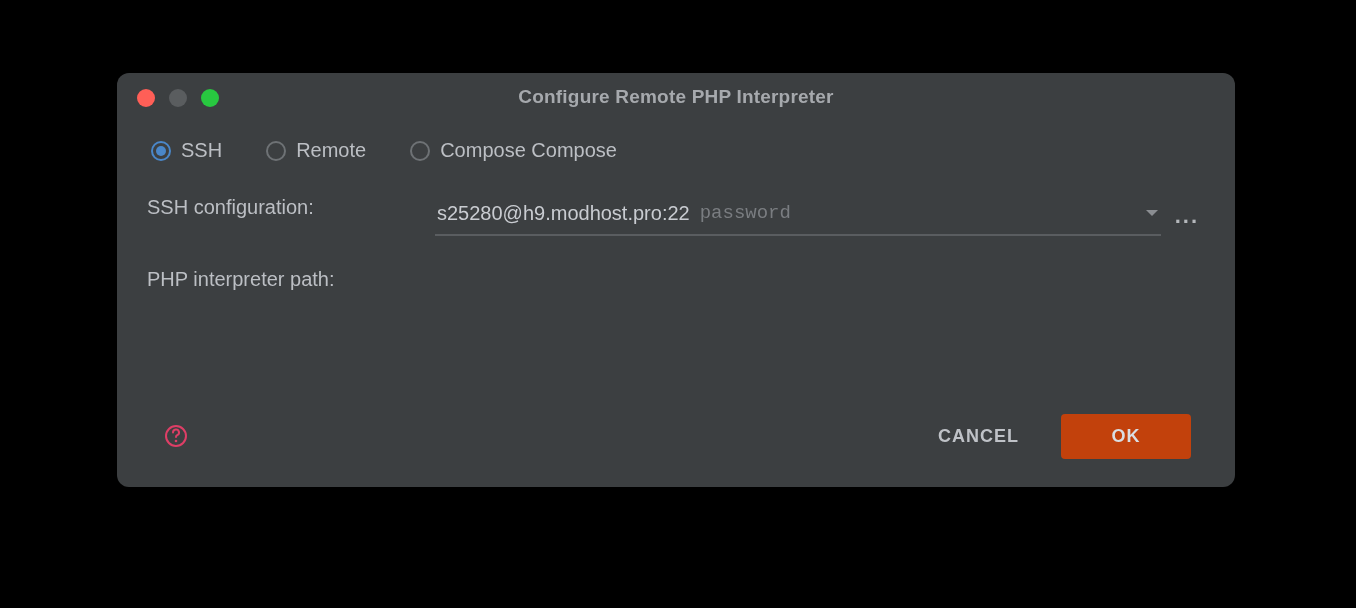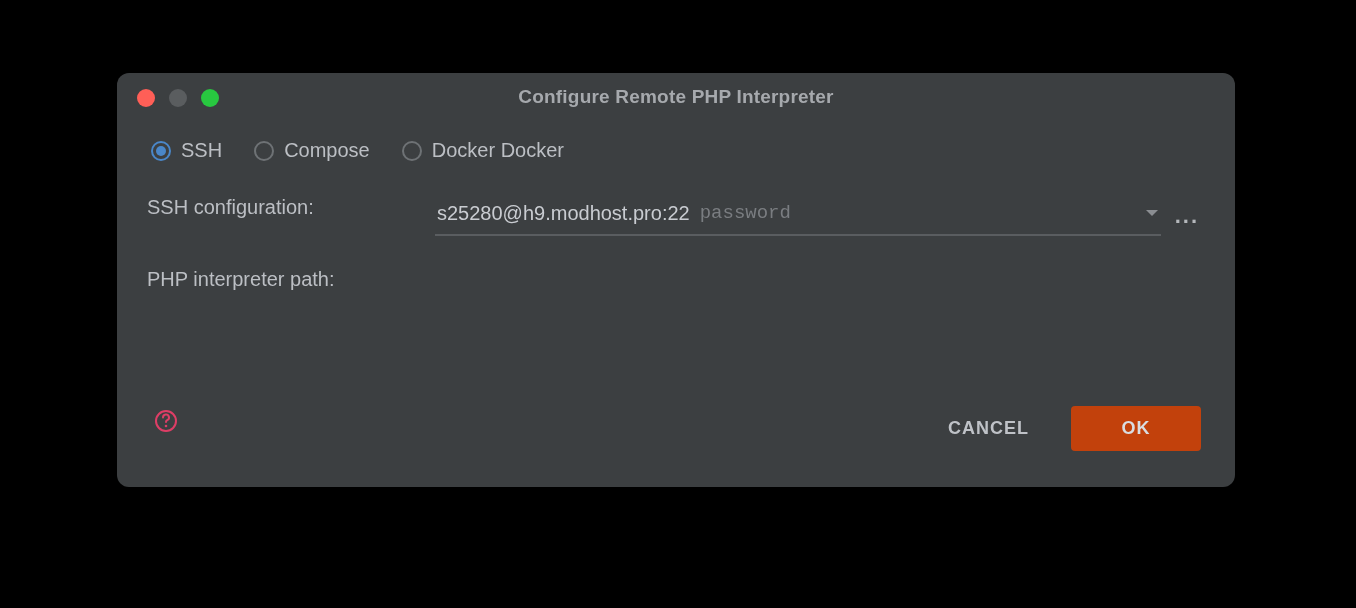--- a/index.html
+++ b/index.html
@@ -56,21 +56,21 @@
 
   
   .content {
     padding: 18px 30px 0 30px;
   }
 
   
   .radio-row {
     display: flex;
     align-items: center;
-    gap: 32px;
+    gap: 44px;
     margin-bottom: 34px;
     padding-left: 4px;
   }
   .radio-option {
     display: flex;
     align-items: center;
     gap: 10px;
     cursor: pointer;
   }
   .radio-circle {
@@ -176,25 +176,25 @@
     color: #89a9c2;
     cursor: pointer;
     padding: 0 6px;
   }
 
   
   .footer {
     position: absolute;
     left: 0;
     right: 0;
-    bottom: 3px;
+    bottom: 12px;
     height: 78px;
     display: flex;
-    align-items: flex-start;
-    padding: 0 34px;
+    align-items: center;
+    padding: 0 44px;
     box-sizing: border-box;
   }
   .help-icon {
     color: #de3e66;
     cursor: pointer;
     display: flex;
     align-items: center;
     justify-content: center;
     width: 30px;
     height: 30px;
@@ -240,25 +240,25 @@
 
     <div class="radio-row">
       <div class="radio-option">
         <div class="radio-circle selected">
           <div class="radio-dot"></div>
         </div>
         <span class="radio-label">SSH</span>
       </div>
       <div class="radio-option">
         <div class="radio-circle"></div>
-        <span class="radio-label">Compose</span>
+        <span class="radio-label">Remote</span>
       </div>
       <div class="radio-option">
         <div class="radio-circle"></div>
-        <span class="radio-label">Docker Docker</span>
+        <span class="radio-label">Compose Compose</span>
       </div>
     </div>
 
     <div class="form-row">
       <div class="form-label">SSH configuration:</div>
       <div class="field-wrap">
         <div class="dropdown">
           <span class="dropdown-value">s25280@h9.modhost.pro:22</span>
           <span class="dropdown-hint">password</span>
           <span class="chevron">

